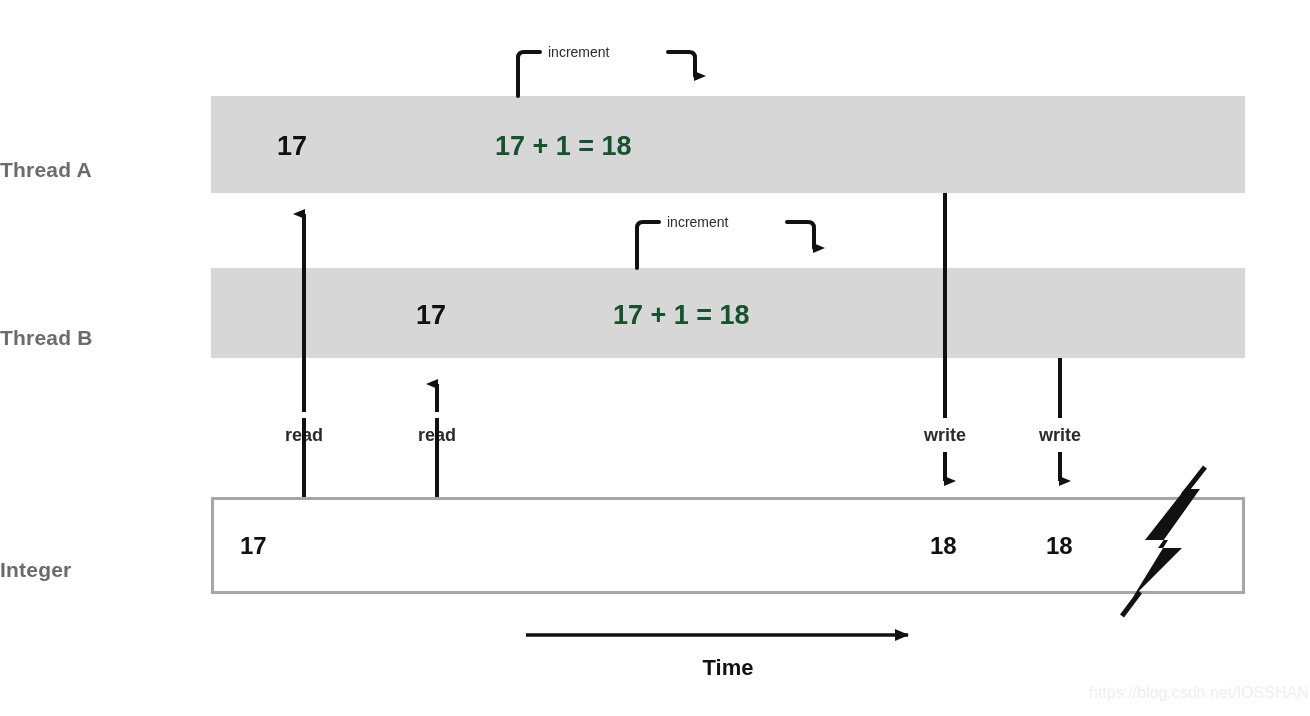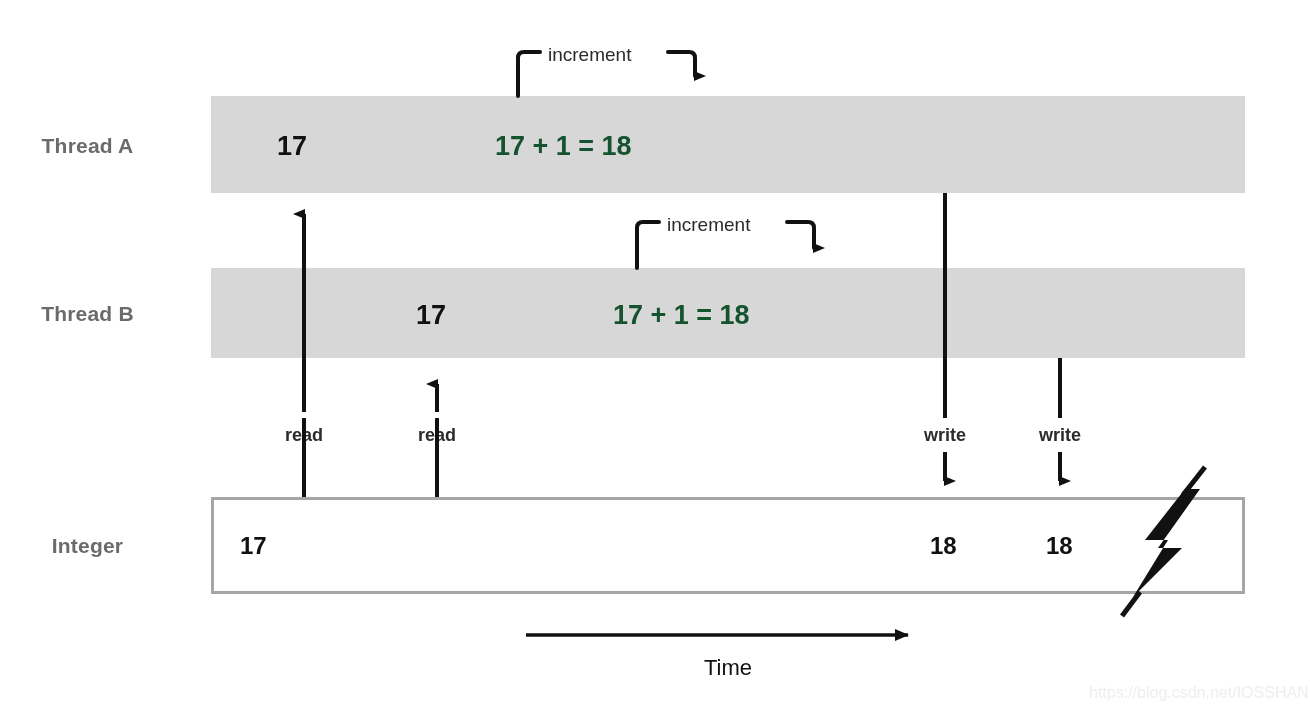--- a/index.html
+++ b/index.html
@@ -27,21 +27,22 @@
     width: 1310px;
     height: 716px;
   }
   .row-label {
     position: absolute;
     color: #6b6b6b;
     font-weight: bold;
     font-size: 21px;
     letter-spacing: 0.2px;
     white-space: nowrap;
-    text-align: center;
+    text-align: left;
+    margin-top: 24px;
   }
   .band {
     position: absolute;
     background: #d7d7d7;
   }
   .integer-box {
     position: absolute;
     background: #ffffff;
     border: 3px solid #a6a6a6;
     box-sizing: border-box;
@@ -71,28 +72,28 @@
     position: absolute;
     color: #2b2b2b;
     font-size: 18px;
     font-weight: bold;
     white-space: nowrap;
     text-align: center;
   }
   .annot-label {
     position: absolute;
     color: #2b2b2b;
-    font-size: 19px;
+    font-size: 14px;
     font-weight: normal;
     white-space: nowrap;
   }
   .axis-label {
     position: absolute;
     color: #111111;
-    font-weight: normal;
+    font-weight: bold;
     font-size: 22px;
     white-space: nowrap;
     text-align: center;
   }
   .watermark {
     position: absolute;
     color: #eeeeee;
     font-size: 16px;
     white-space: nowrap;
   }

